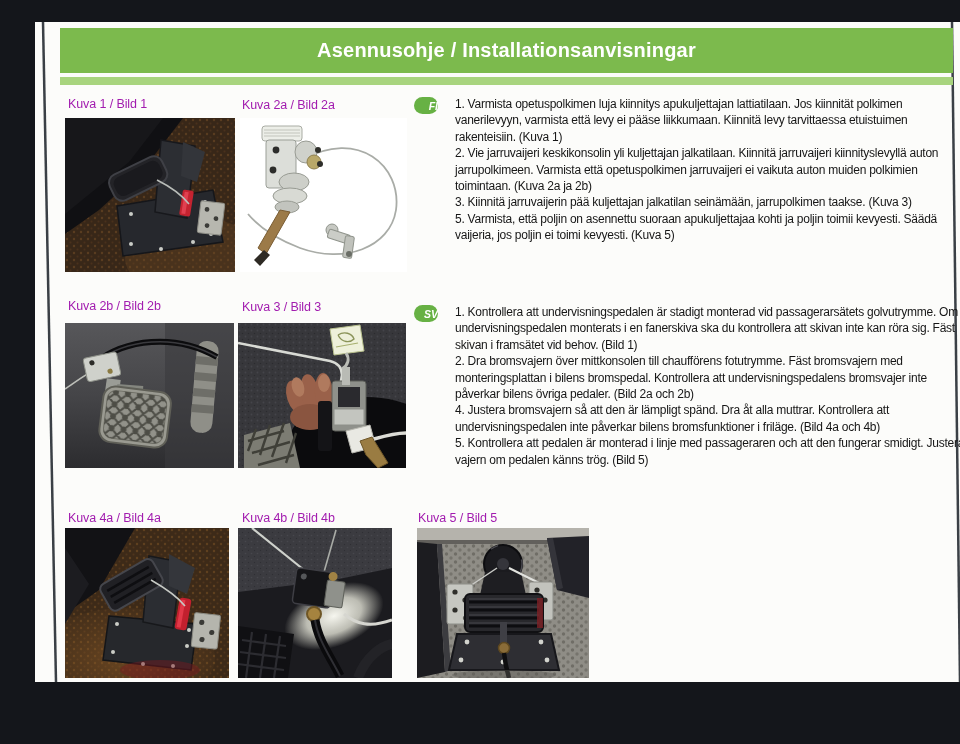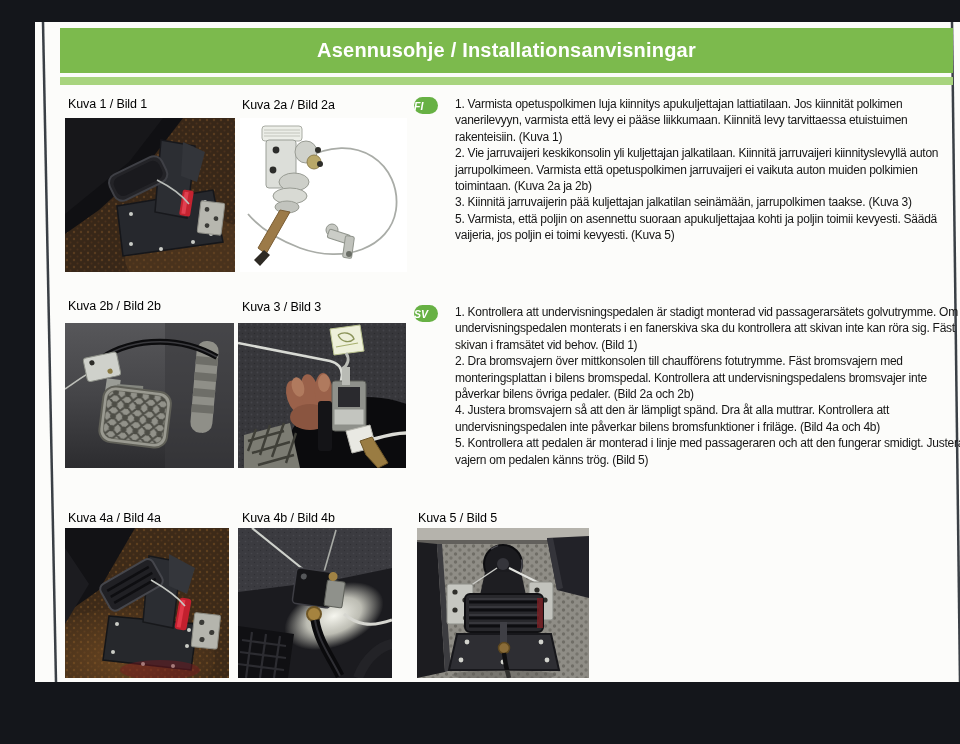--- a/index.html
+++ b/index.html
@@ -3,25 +3,25 @@
 <meta charset="utf-8">
 <style>
   html,body{margin:0;padding:0;}
   body{width:960px;height:744px;background:#14161b;font-family:"Liberation Sans",sans-serif;overflow:hidden;}
   .stage{position:relative;width:960px;height:744px;background:#14161b;overflow:hidden;}
   .page{position:absolute;left:0;top:22px;width:933px;height:660px;background:#fcfcfa;margin-left:35px;}
   .frame{position:absolute;left:0;top:0;width:933px;height:660px;pointer-events:none;}
   .titlebar{position:absolute;left:25px;top:6px;width:893px;height:45px;background:#7cba4d;display:flex;align-items:center;justify-content:center;}
   .titlebar h1{margin:0;font-size:20px;font-weight:700;color:#ffffff;letter-spacing:0.2px;}
   .titlestrip{position:absolute;left:25px;top:55px;width:893px;height:8px;background:#a8d47e;}
-  .caption{position:absolute;font-size:12.5px;color:#000000;letter-spacing:-0.1px;white-space:nowrap;}
+  .caption{position:absolute;font-size:12.5px;color:#a21caf;letter-spacing:-0.1px;white-space:nowrap;}
   .photo{position:absolute;margin:0;line-height:0;}
   .photo svg{display:block;width:100%;height:100%;}
   .badge{position:absolute;width:24px;height:17px;border-radius:9px;background:#67b144;color:#ffffff;
-         font-weight:700;font-style:italic;font-size:10.5px;display:flex;align-items:center;justify-content:flex-start;}
+         font-weight:700;font-style:italic;font-size:10.5px;display:flex;align-items:center;justify-content:flex-end;}
   .instr{position:absolute;left:420px;width:510px;font-size:12px;line-height:16.4px;letter-spacing:-0.25px;color:#161616;}
   .instr p{margin:0;}
 </style>
 </head>
 <body>
 
 <div class="stage">
   <div class="page">
 
     <svg class="frame" viewBox="0 0 933 660" preserveAspectRatio="none">

